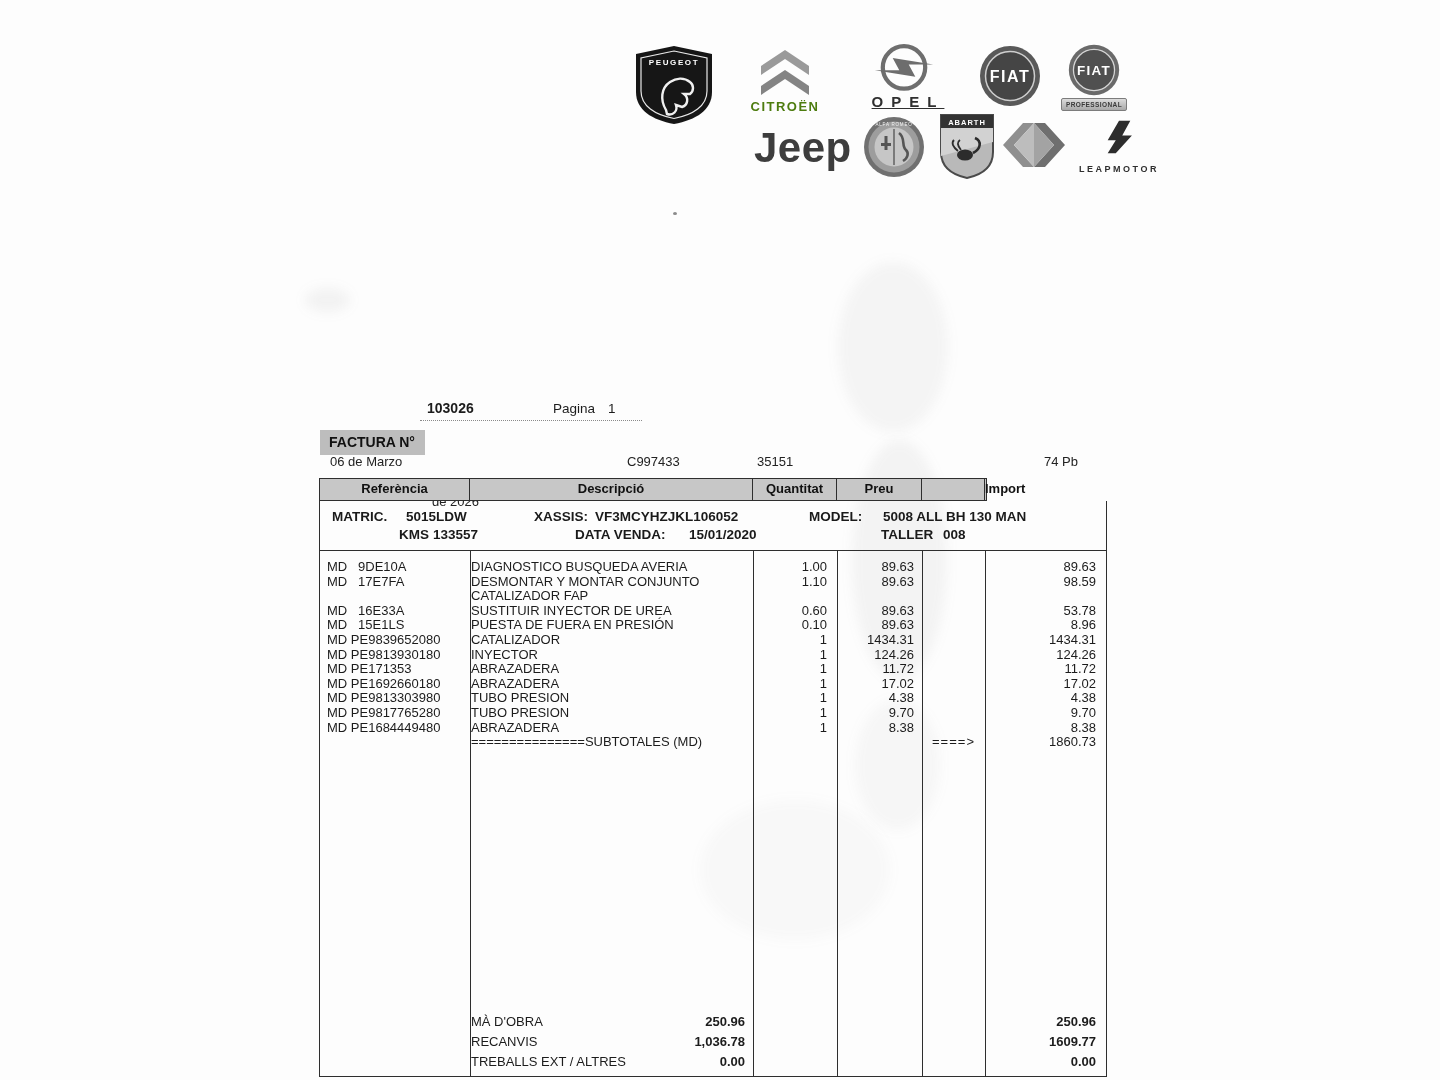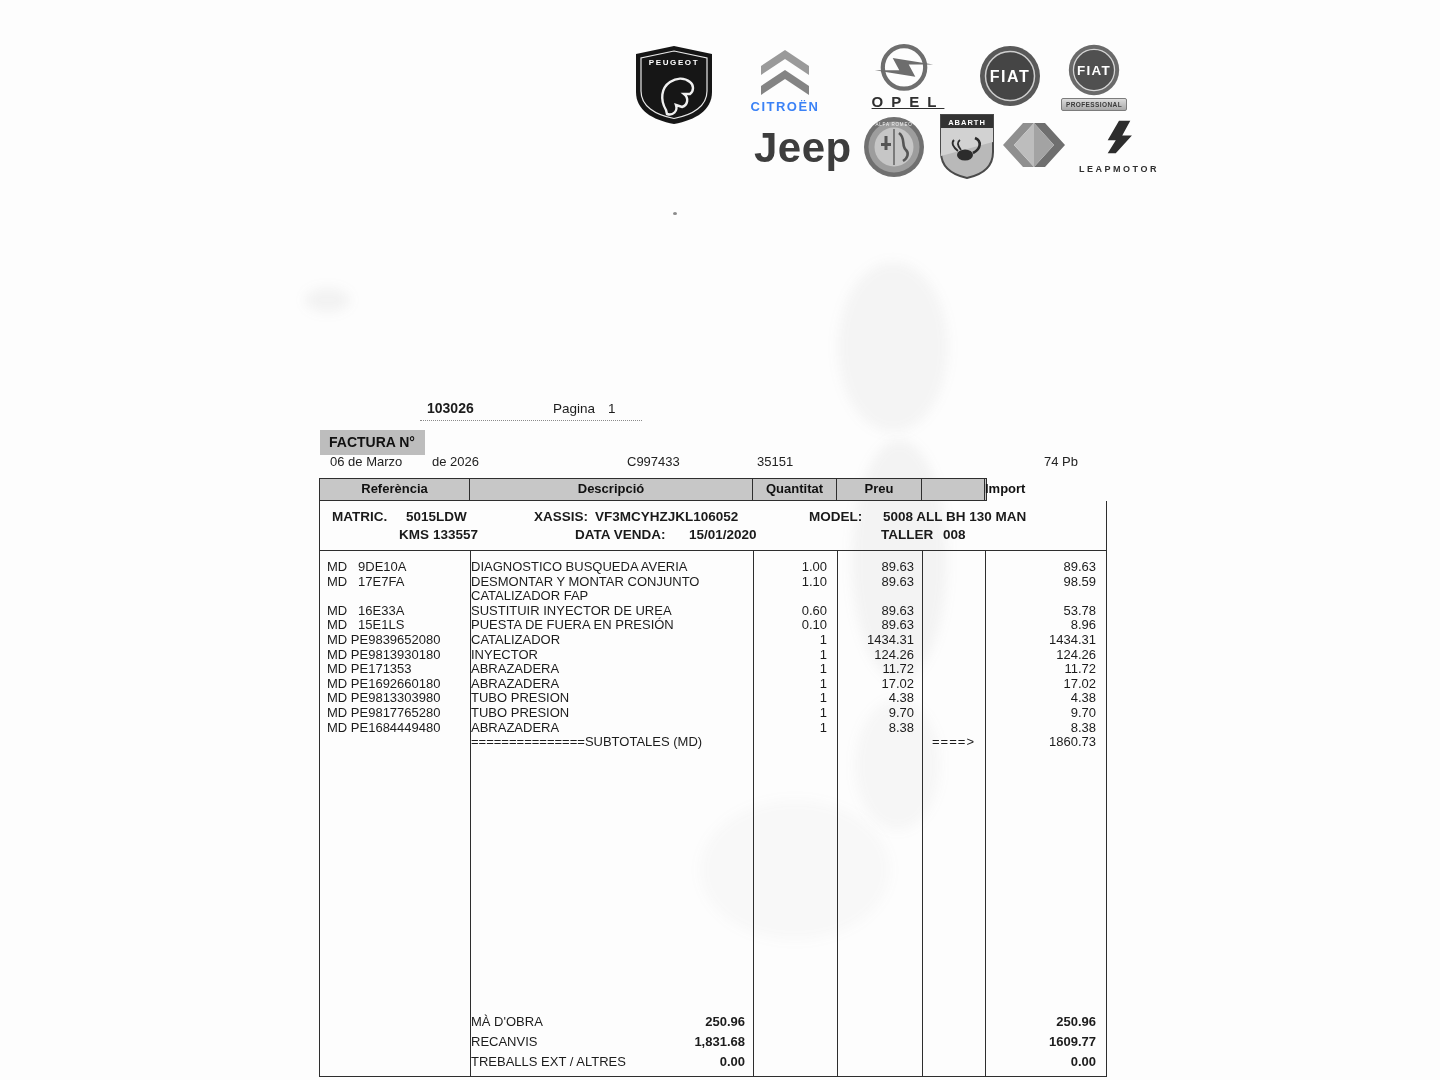--- a/index.html
+++ b/index.html
@@ -8,21 +8,21 @@
     position:relative; width:1440px; height:1080px; background:#fdfdfd;
     font-family:"Liberation Sans", sans-serif; color:#1c1c1c; overflow:hidden;
   }
   .abs { position:absolute; }
 
   
   .smudge { position:absolute; border-radius:50%; filter:blur(6px); z-index:0; }
 
   
   .logos .logo { position:absolute; z-index:1; }
-  .brand-text { text-align:center; color:#3b82f6; font-weight:bold; }
+  .brand-text { text-align:center; color:#4d7c0f; font-weight:bold; }
   .citroen-text { font-size:13px; letter-spacing:1.5px; margin-top:3px; }
   .opel-text { font-size:15px; letter-spacing:8px; margin-top:2px; padding-left:8px; color:#2f2f2f;text-decoration:underline; }
   .jeep-text { font-size:42px; font-weight:800; color:#3d3d3d; letter-spacing:0.5px; line-height:44px;margin-left:21px; }
   .leap-text { font-size:9px; letter-spacing:2.5px; color:#2f2f2f; margin-top:6px; }
   .prof-plaque {
     width:66px; height:13px; margin-top:2px; background:linear-gradient(#dcdcdc,#a8a8a8);
     border:1px solid #7c7c7c; border-radius:2px; font-size:6.5px; font-weight:bold;
     color:#3a3a3a; text-align:center; line-height:11px; letter-spacing:0.4px;
   }
   .logo-col { display:flex; flex-direction:column; align-items:center; }
@@ -184,21 +184,21 @@
   </div>
 
   <div class="factura-label">FACTURA N°</div>
   <div class="factura-number">103026</div>
   <div class="dotline"></div>
   <div class="pagina-label">Pagina</div>
   <div class="pagina-value">1</div>
 
   <div class="meta">
     <span style="left:330px;">06 de Marzo</span>
-    <span style="left:432px;">de 2026</span>
+    <span style="left:432px;margin-top:40px;">de 2026</span>
     <span style="left:627px;">C997433</span>
     <span style="left:757px;">35151</span>
     <span style="left:1044px;">74 Pb</span>
   </div>
 
   <div class="thead">
     <div class="th h-ref">Referència</div>
     <div class="th h-desc">Descripció</div>
     <div class="th h-qty">Quantitat</div>
     <div class="th h-price">Preu</div>
@@ -343,21 +343,21 @@
           </div>
           <div class="cell c-qty"></div>
           <div class="cell c-price"></div>
           <div class="cell c-mid"></div>
           <div class="cell c-amt">250.96</div>
         </div>
         <div class="total-row">
           <div class="cell c-ref"></div>
           <div class="cell c-desc">
             <div class="t-label">RECANVIS</div>
-            <div class="t-value">1,831.68</div>
+            <div class="t-value">1,036.78</div>
           </div>
           <div class="cell c-qty"></div>
           <div class="cell c-price"></div>
           <div class="cell c-mid"></div>
           <div class="cell c-amt">1609.77</div>
         </div>
         <div class="total-row">
           <div class="cell c-ref"></div>
           <div class="cell c-desc">
             <div class="t-label">TREBALLS EXT / ALTRES</div>

